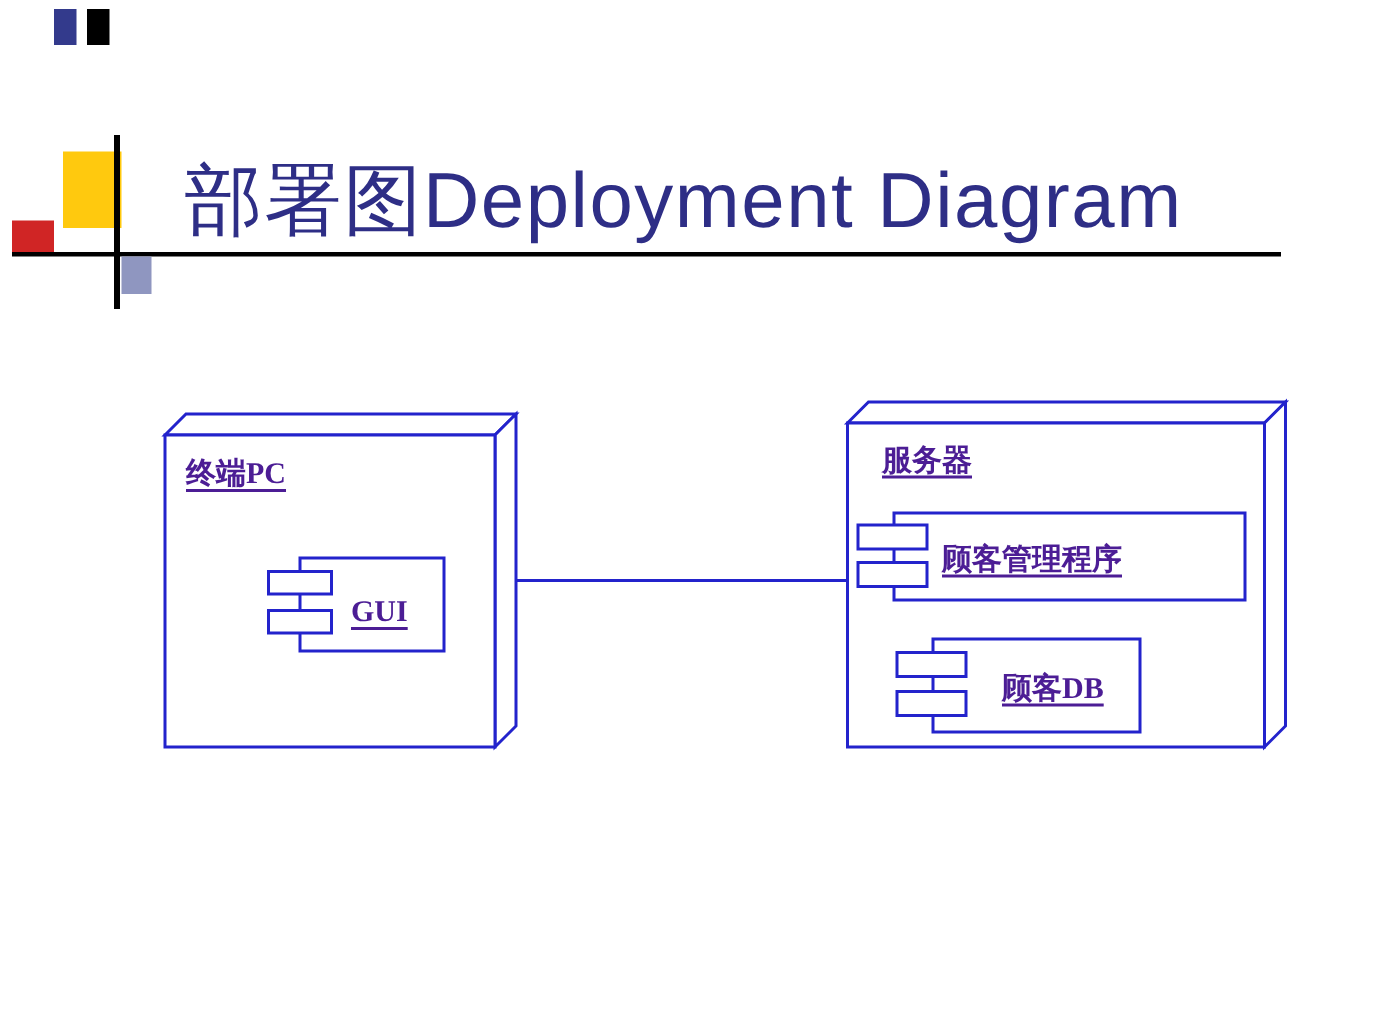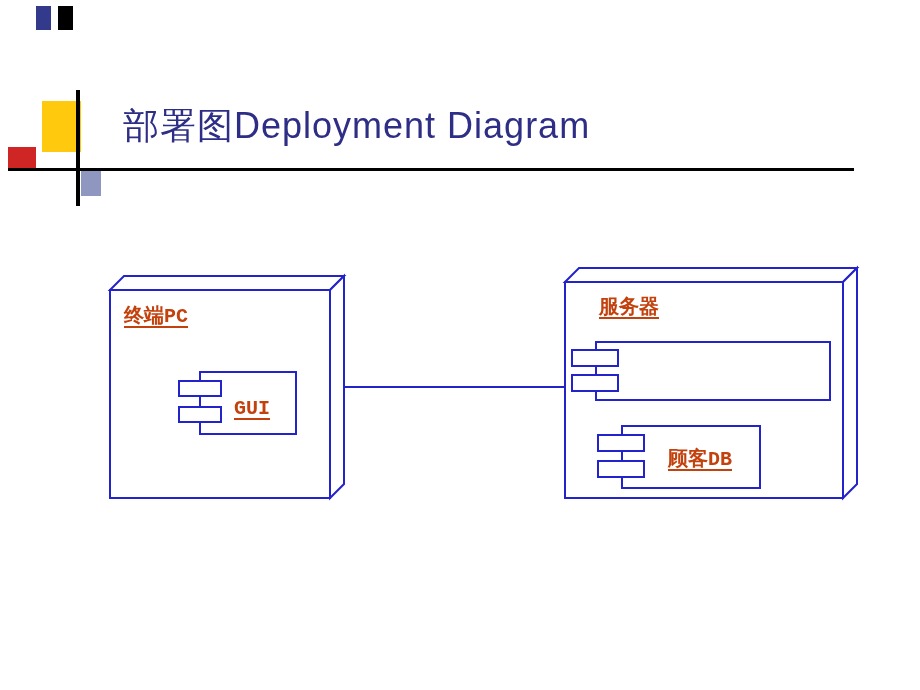--- a/index.html
+++ b/index.html
@@ -21,32 +21,32 @@
   .sq-navy{left:36px;top:6px;width:15px;height:24px;background:var(--deco-navy);}
   .sq-black{left:58px;top:6px;width:15px;height:24px;background:var(--deco-black);}
   .yellow{left:42px;top:101px;width:39px;height:51px;background:var(--accent-yellow);}
   .vline{left:76px;top:90px;width:4px;height:116px;background:var(--deco-black);}
   .hline{left:8px;top:168px;width:846px;height:3px;background:var(--deco-black);}
   .red{left:8px;top:147px;width:28px;height:21px;background:var(--accent-red);}
   .gray{left:81px;top:171px;width:20px;height:25px;background:var(--accent-gray);}
 
   .title{
     position:absolute;left:123px;top:106px;
-    font-size:36px;line-height:1.1;color:var(--title);
+    font-size:52px;line-height:1.1;color:var(--title);
     font-weight:400;letter-spacing:1px;white-space:nowrap;
   }
 
   
   .diagram-svg{position:absolute;left:0;top:0;width:920px;height:690px;}
   .uml{fill:#ffffff;stroke:var(--line);stroke-width:2;stroke-linejoin:miter;}
   .uml-line{stroke:var(--line);stroke-width:2;fill:none;}
 
   .lbl{
-    position:absolute;color:#c2410c;
-    font-family:Liberation Mono, monospace;
+    position:absolute;color:#4c1d95;
+    font-family:Liberation Serif, serif;
     font-weight:600;text-decoration:underline;
     text-underline-offset:4px;white-space:nowrap;
   }
   .lbl-node{font-size:20px;}
   .lbl-comp{font-size:20px;}
 </style>
 </head>
 <body>
 
 <div class="slide">
@@ -91,16 +91,17 @@
       <g>
         <rect class="uml" x="622" y="426" width="138" height="62"></rect>
         <rect class="uml" x="598" y="435" width="46" height="16"></rect>
         <rect class="uml" x="598" y="461" width="46" height="16"></rect>
       </g>
     </g>
   </svg>
 
   <span class="lbl lbl-node" style="left:124px;top:302px;">终端PC</span>
   <span class="lbl lbl-comp" style="left:234px;top:397px;">GUI</span>
-  <span class="lbl lbl-node" style="left:588px;top:293px;margin-left:11px;">服务器</span>
+  <span class="lbl lbl-node" style="left:588px;top:293px;">服务器</span>
+  <span class="lbl lbl-comp" style="left:628px;top:359px;">顾客管理程序</span>
   <span class="lbl lbl-comp" style="left:652px;top:445px;margin-left:16px;">顾客DB</span>
 
 </div>
 
 </body></html>

